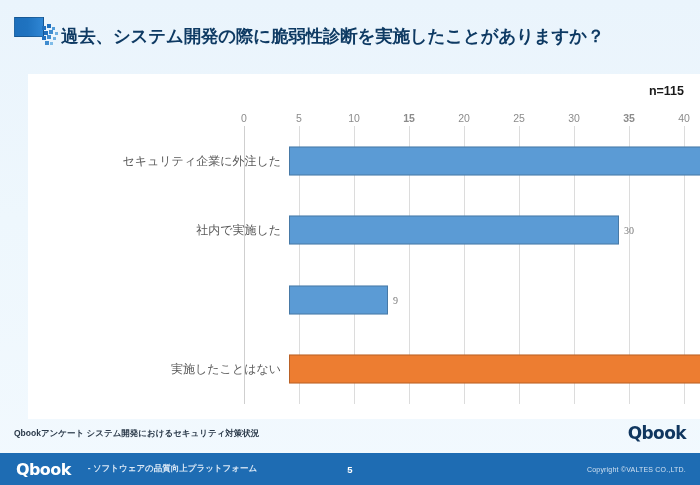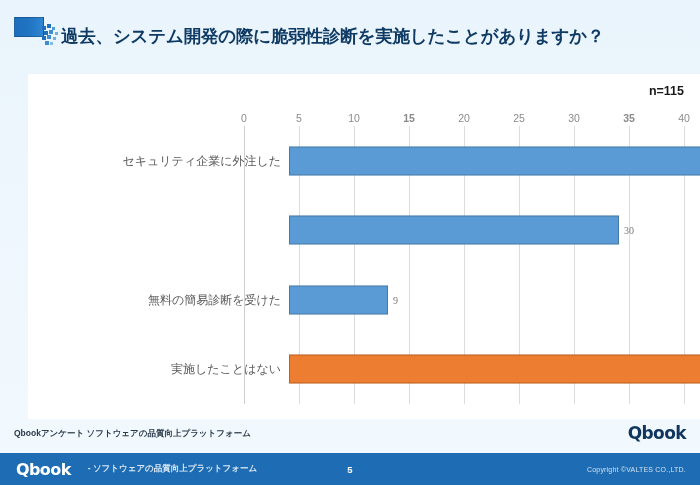--- a/index.html
+++ b/index.html
@@ -281,39 +281,39 @@
           <div class="gl" style="left: calc(87.5%);"></div>
           <div class="gl" style="left: calc(100%);"></div>
         </div>
       <div id="bars">
           <div class="bar-row" style="top: 0%; height: 25%;">
             <div class="cat-label">セキュリティ企業に外注した</div>
             <div class="bar blue" style="background: rgb(91, 155, 213); width: 95%;"></div>
             <div class="bar-value" style="left: calc(95% + 5px);">38</div>
           </div>
           <div class="bar-row" style="top: 25%; height: 25%;">
+            <div class="cat-label">社内で実施した</div>
             <div class="bar blue" style="background: rgb(91, 155, 213); width: 75%;"></div>
             <div class="bar-value" style="left: calc(75% + 5px);">30</div>
           </div>
           <div class="bar-row" style="top: 50%; height: 25%;">
-            <div class="cat-label">無料の簡易診断を受けた</div>
             <div class="bar blue" style="background: rgb(91, 155, 213); width: 22.5%;"></div>
             <div class="bar-value" style="left: calc(22.5% + 5px);">9</div>
           </div>
           <div class="bar-row" style="top: 75%; height: 25%;">
             <div class="cat-label">実施したことはない</div>
             <div class="bar " style="background: rgb(237, 125, 49); width: 95%;"></div>
             <div class="bar-value" style="left: calc(95% + 5px);">38</div>
           </div>
         </div>
 
     </div>
   </div>
 
-  <div id="caption">Qbookアンケート ソフトウェアの品質向上プラットフォーム</div>
+  <div id="caption">Qbookアンケート システム開発におけるセキュリティ対策状況</div>
 
   <div id="card-logo">Qbook</div>
 
   <div id="footerbar">
     <div id="footer-logo">Qbook</div>
     <div id="footer-tagline">- ソフトウェアの品質向上プラットフォーム</div>
     <div id="footer-page">5</div>
     <div id="footer-copy">Copyright ©VALTES CO.,LTD.</div>
   </div>
 

